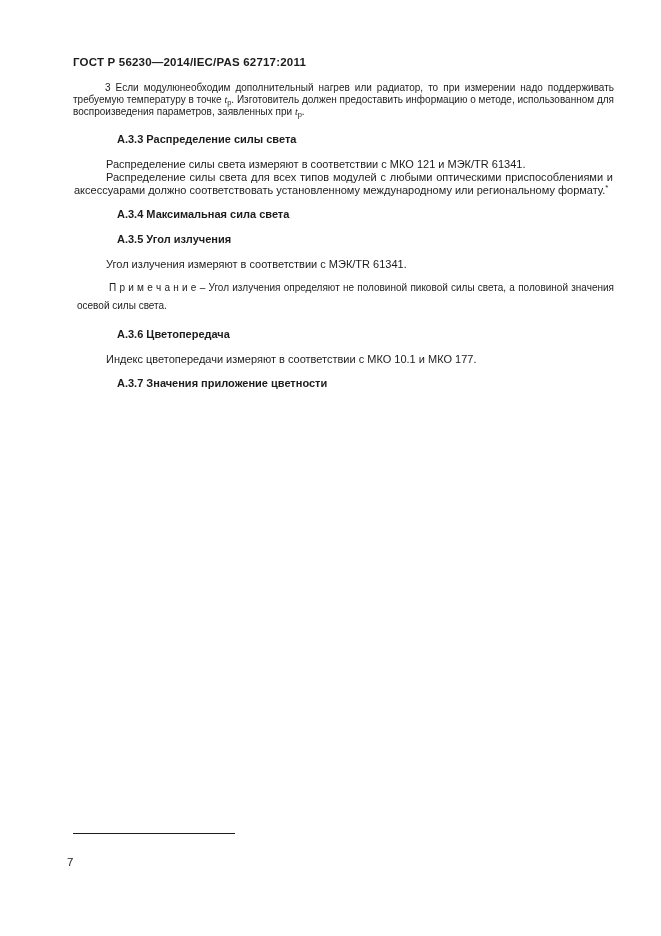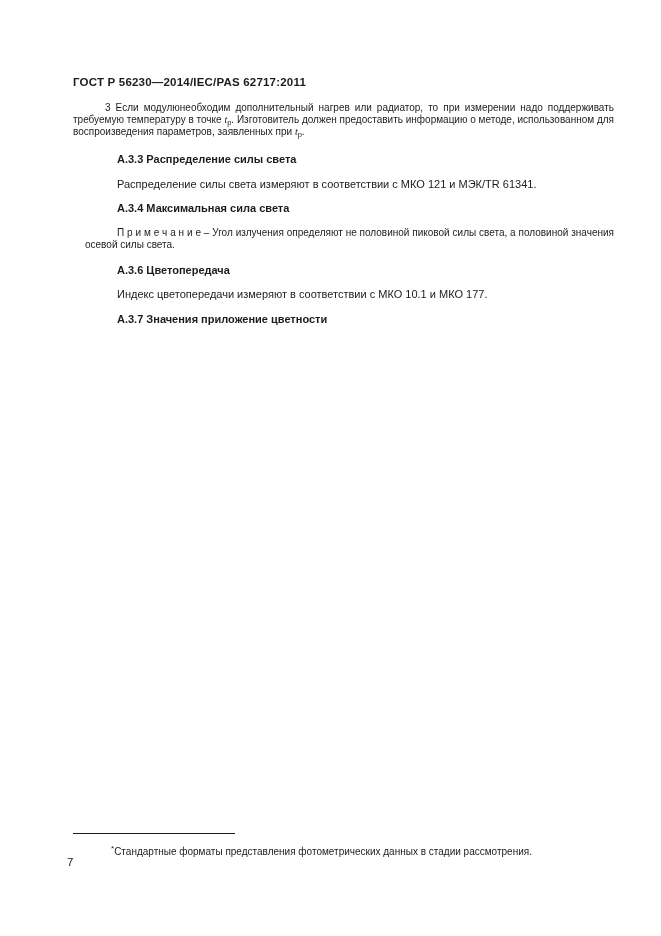--- a/index.html
+++ b/index.html
@@ -8,31 +8,31 @@
     background: #ffffff;
   }
   .page {
     position: relative;
     width: 661px;
     height: 936px;
     box-sizing: border-box;
     background: #ffffff;
     color: #1c1c1c;
     font-family: "Liberation Sans", sans-serif;
-    padding: 76px 47px 0 73px;
+    padding: 56px 47px 0 73px;
     overflow: hidden;
   }
   .running-header {
     font-size: 11.5px;
     font-weight: bold;
     line-height: 13px;
     margin: 0 0 13px 0;
     letter-spacing: 0.2px;
   }
-  p { margin: 12px; }
+  p { margin: 1px; }
   .body-text {
     font-size: 11px;
     line-height: 12.6px;
     text-align: justify;
     text-indent: 32px;
   }
   h3.body-heading {
     font-size: 11px;
     line-height: 12.6px;
     font-weight: bold;
@@ -40,22 +40,22 @@
     text-indent: 32px;
   }
   .small-text {
     font-size: 10px;
     line-height: 12px;
     text-align: justify;
     text-indent: 32px;
   }
   .note-top { margin: 0 0 15px 0; }
   .note-mid {
-    margin: 9px 0 13px 12px;
-    line-height: 12px;
+    margin: 9px 0 13px 4px;
+    line-height: 18px;
   }
   .var {
     font-family: "Liberation Serif", serif;
     font-style: italic;
   }
   sub {
     font-size: 7.5px;
     vertical-align: -2px;
     line-height: 0;
   }
@@ -94,38 +94,42 @@
 
 <div class="page">
 
   <div class="running-header">ГОСТ Р 56230—2014/IEC/PAS 62717:2011</div>
 
   <p class="small-text note-top"><span>3 Если модулюнеобходим дополнительный нагрев или радиатор, то при измерении надо поддерживать требуемую температуру в точке </span><span class="var">t</span><sub>p</sub><span>. Изготовитель должен предоставить информацию о методе, использованном для воспроизведения параметров, заявленных при </span><span class="var">t</span><sub>p</sub><span>.</span></p>
 
   <div class="section">
     <h3 class="body-heading">А.3.3 Распределение силы света</h3>
     <p class="body-text">Распределение силы света измеряют в соответствии с МКО 121 и МЭК/TR 61341.</p>
+    <p class="body-text"><span>Распределение силы света для всех типов модулей с любыми оптическими приспособлениями и аксессуарами должно соответствовать установленному международному или региональному формату.</span><sup class="fn-mark">*</sup></p>
   </div>
 
   <div class="section">
     <h3 class="body-heading">А.3.4 Максимальная сила света</h3>
   </div>
 
+  <div class="section">
+    <h3 class="body-heading">А.3.5 Угол излучения</h3>
+    <p class="body-text">Угол излучения измеряют в соответствии с МЭК/TR 61341.</p>
+  </div>
 
   <p class="small-text note-mid"><span>П р и м е ч а н и е </span><span>– Угол излучения определяют не половиной пиковой силы света, а половиной значения осевой силы света.</span></p>
 
   <div class="section">
     <h3 class="body-heading">А.3.6 Цветопередача</h3>
     <p class="body-text">Индекс цветопередачи измеряют в соответствии с МКО 10.1 и МКО 177.</p>
   </div>
 
   <div class="section">
     <h3 class="body-heading">А.3.7 Значения приложение цветности</h3>
   </div>
 
   <div class="footer">
     <div class="fn-rule"></div>
-    <p class="fn-text"><sup class="fn-mark">*</sup><span>Стандартные форматы представления фотометрических данных в стадии рассмотрения.</span></p>
   </div>
 
   <div class="page-number">7</div>
 
 </div>
 
 </body></html>

